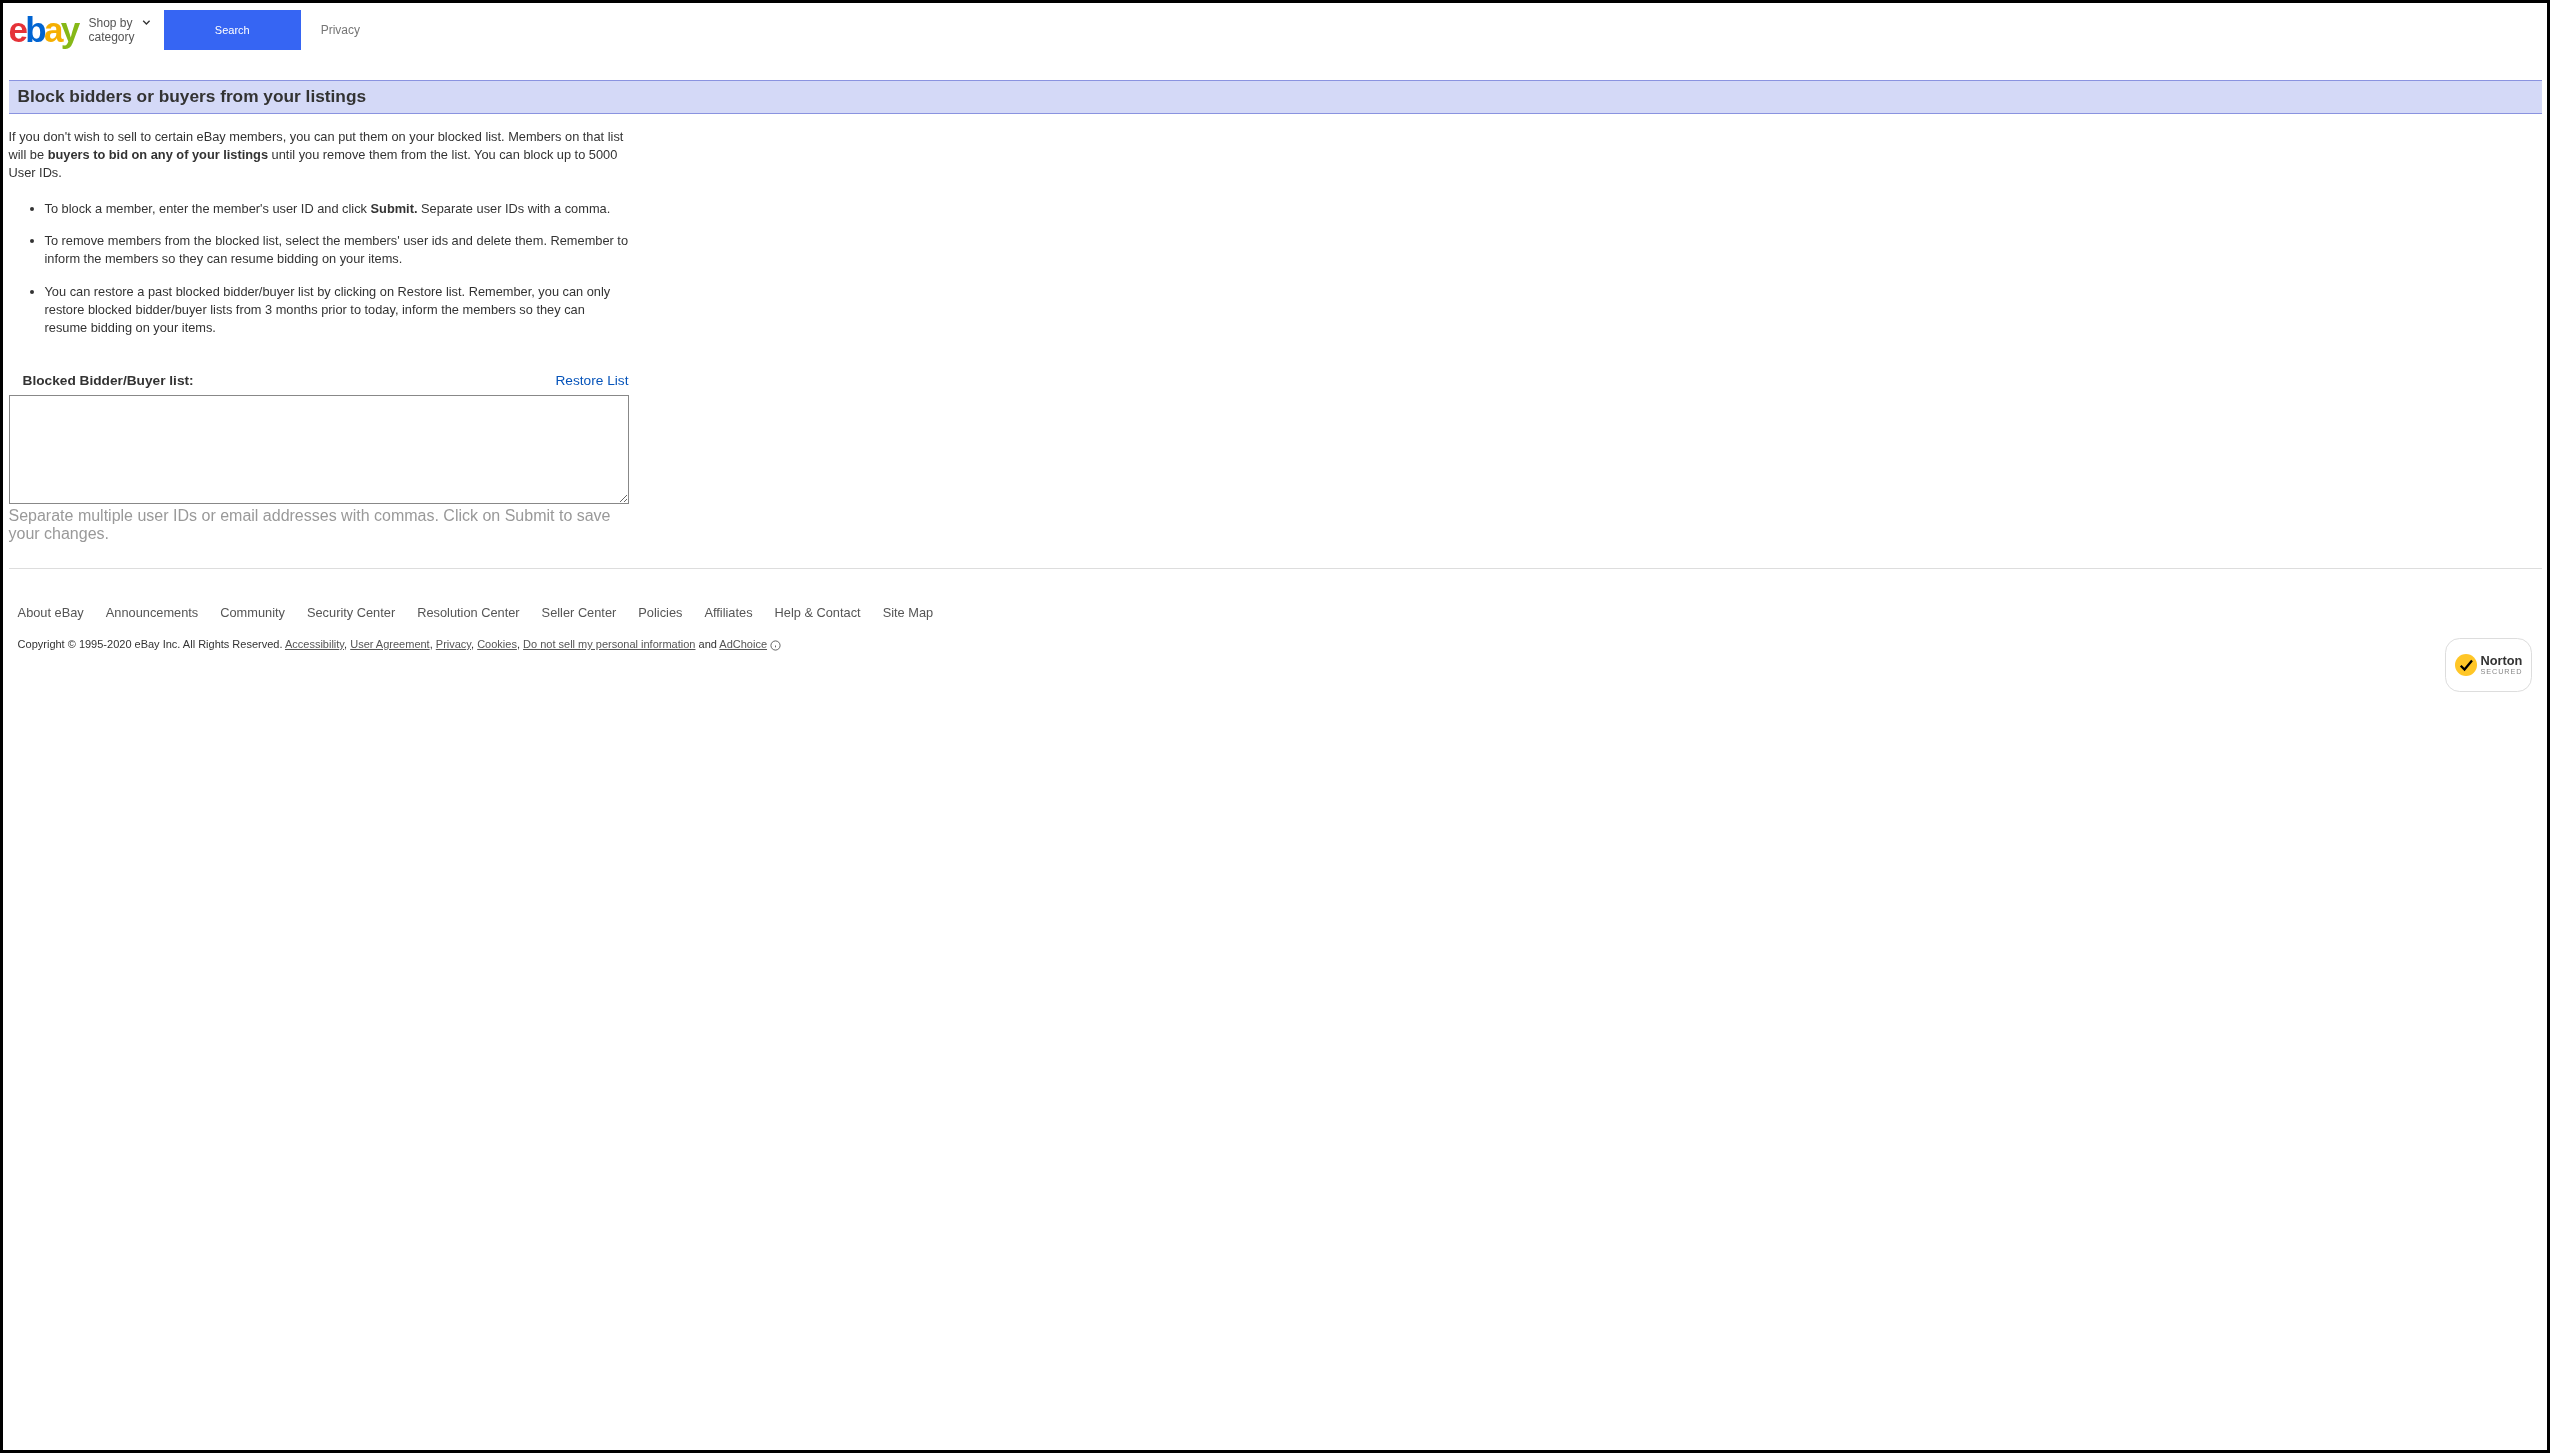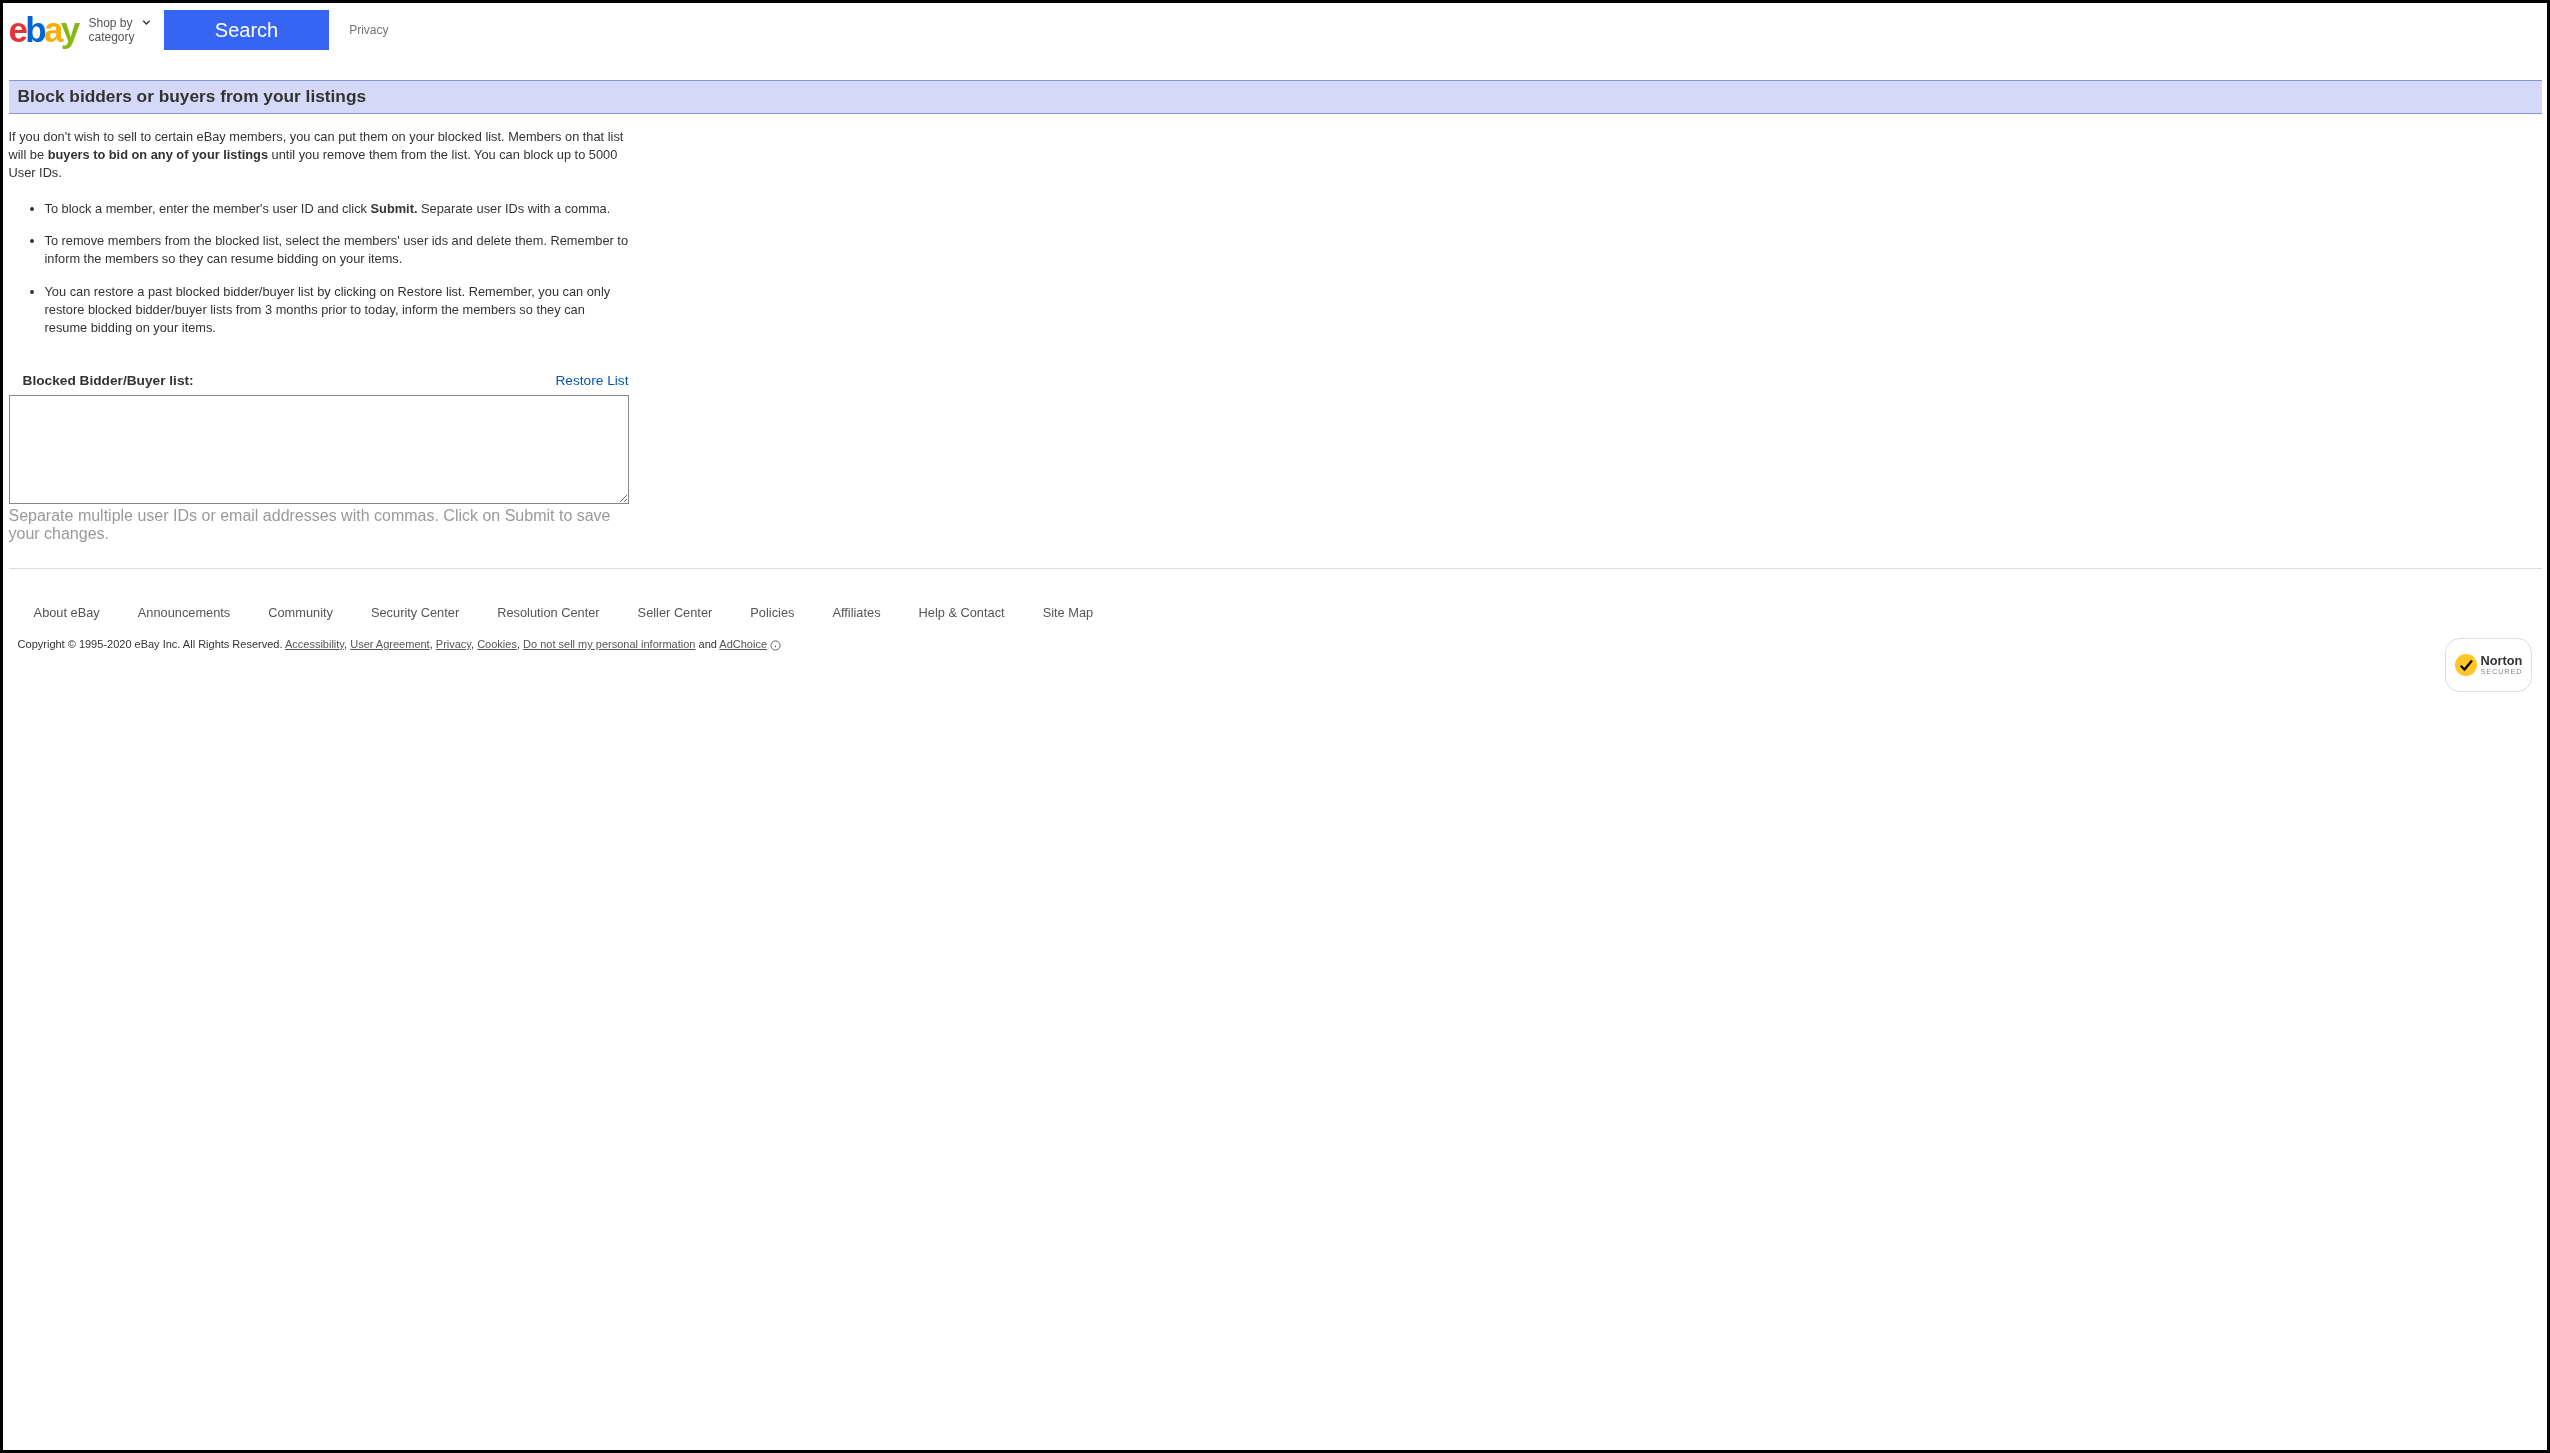--- a/index.html
+++ b/index.html
@@ -9,41 +9,41 @@
 .logo-e1 { color: #e53238; }
 .logo-b { color: #0064d2; }
 .logo-a { color: #f5af02; }
 .logo-y { color: #86b817; }
 .shop-cat { display: flex; align-items: flex-start; gap: 5.5px; color: #555; font-size: 12px; cursor: pointer; }
 .shop-cat-text { line-height: 1.2; }
 .search-wrap { flex: 1; display: flex; border: 1.8px solid #000; height: 40px; }
 .search-icon-box { display: flex; align-items: center; padding: 0 9px 0 12.8px; }
 .search-input { flex: 1; border: none; outline: none; font-size: 15.5px; color: #767676; background: transparent; }
 .cat-select { display: flex; align-items: center; justify-content: space-between; border-left: 0.9px solid #ccc; padding: 0 12.8px; min-width: 146px; color: #555; font-size: 12.8px; cursor: pointer; }
-.search-btn { background: #3665f3; color: #fff; border: none; padding: 0 51px; font-size: 20px; cursor: pointer; height: 40px; }
+.search-btn { background: #3665f3; color: #fff; border: none; padding: 0 51px; font-size: 11px; cursor: pointer; height: 40px; }
 .advanced { color: #767676; font-size: 12px; cursor: pointer; padding: 0 9px; }
 .title-bar { background: #d4d9f7; border-top: 1.8px solid #8a93e0; border-bottom: 0.9px solid #8a93e0; padding: 5.5px 9px; margin: 22px 5.5px 0 5.5px; }
 .title-bar h1 { font-size: 17.3px; font-weight: bold; }
 .content { padding: 14.6px 5.5px 0 5.5px; max-width: 638px; }
 .intro { font-size: 12.8px; line-height: 1.4; margin-bottom: 18px; }
 .intro b { font-weight: bold; }
 ul.instructions { padding-left: 36px; }
 ul.instructions li { margin-bottom: 14.6px; line-height: 1.4; max-width: 584px; }
 .list-section { margin-top: 36px; max-width: 620px; }
 .list-header { display: flex; justify-content: space-between; align-items: center; margin-bottom: 7.3px; }
 .list-label { font-weight: bold; font-size: 13.7px; margin-left: 14px; }
 .restore-link { color: #0654ba; cursor: pointer; font-size: 13.7px; }
 .blocked-textarea { width: 100%; height: 109px; border: 0.9px solid #888; resize: both; font-family: inherit; font-size: 12.8px; padding: 3.6px; }
 .hint { color: #999; font-size: 16px; margin-top: 0; }
 .actions { margin-top: 18px; display: flex; align-items: center; gap: 12.8px; }
 .submit-btn { padding: 3.6px 9px; font-size: 12.8px; border: 0.9px solid #888; background: #f0f0f0; cursor: pointer; }
 .cancel-link { color: #0654ba; cursor: pointer; font-size: 13.7px; }
 hr.sep { margin: 25.5px 5.5px 0 5.5px; border: none; border-top: 0.9px solid #ddd; }
 .footer-nav { display: flex; gap: 22px; padding: 36px 14.6px 18px 14.6px; flex-wrap: wrap; }
-.footer-nav a { color: #555; text-decoration: none; font-size: 12.8px; cursor: pointer; margin-left: 16px; }
+.footer-nav a { color: #555; text-decoration: none; font-size: 12.8px; cursor: pointer; }
 .footer-bottom { display: flex; justify-content: space-between; align-items: flex-start; padding: 0 14.6px 27px 14.6px; }
 .copyright { font-size: 11px; color: #333; }
 .copyright a { color: #555; text-decoration: underline; cursor: pointer; }
 .norton { display: flex; align-items: center; gap: 3.6px; border: 0.9px solid #ddd; border-radius: 14.6px; padding: 15px 9px; }
 .norton-check { width: 22px; height: 22px; border-radius: 50%; background: #ffc627; display: flex; align-items: center; justify-content: center; position: relative; }
 .norton-text { line-height: 1; }
 .norton-brand { font-weight: bold; font-size: 12.8px; }
 .norton-sub { font-size: 7.3px; color: #888; letter-spacing: 0.9px; }
 .chev { display: inline-block; }
 </style>

